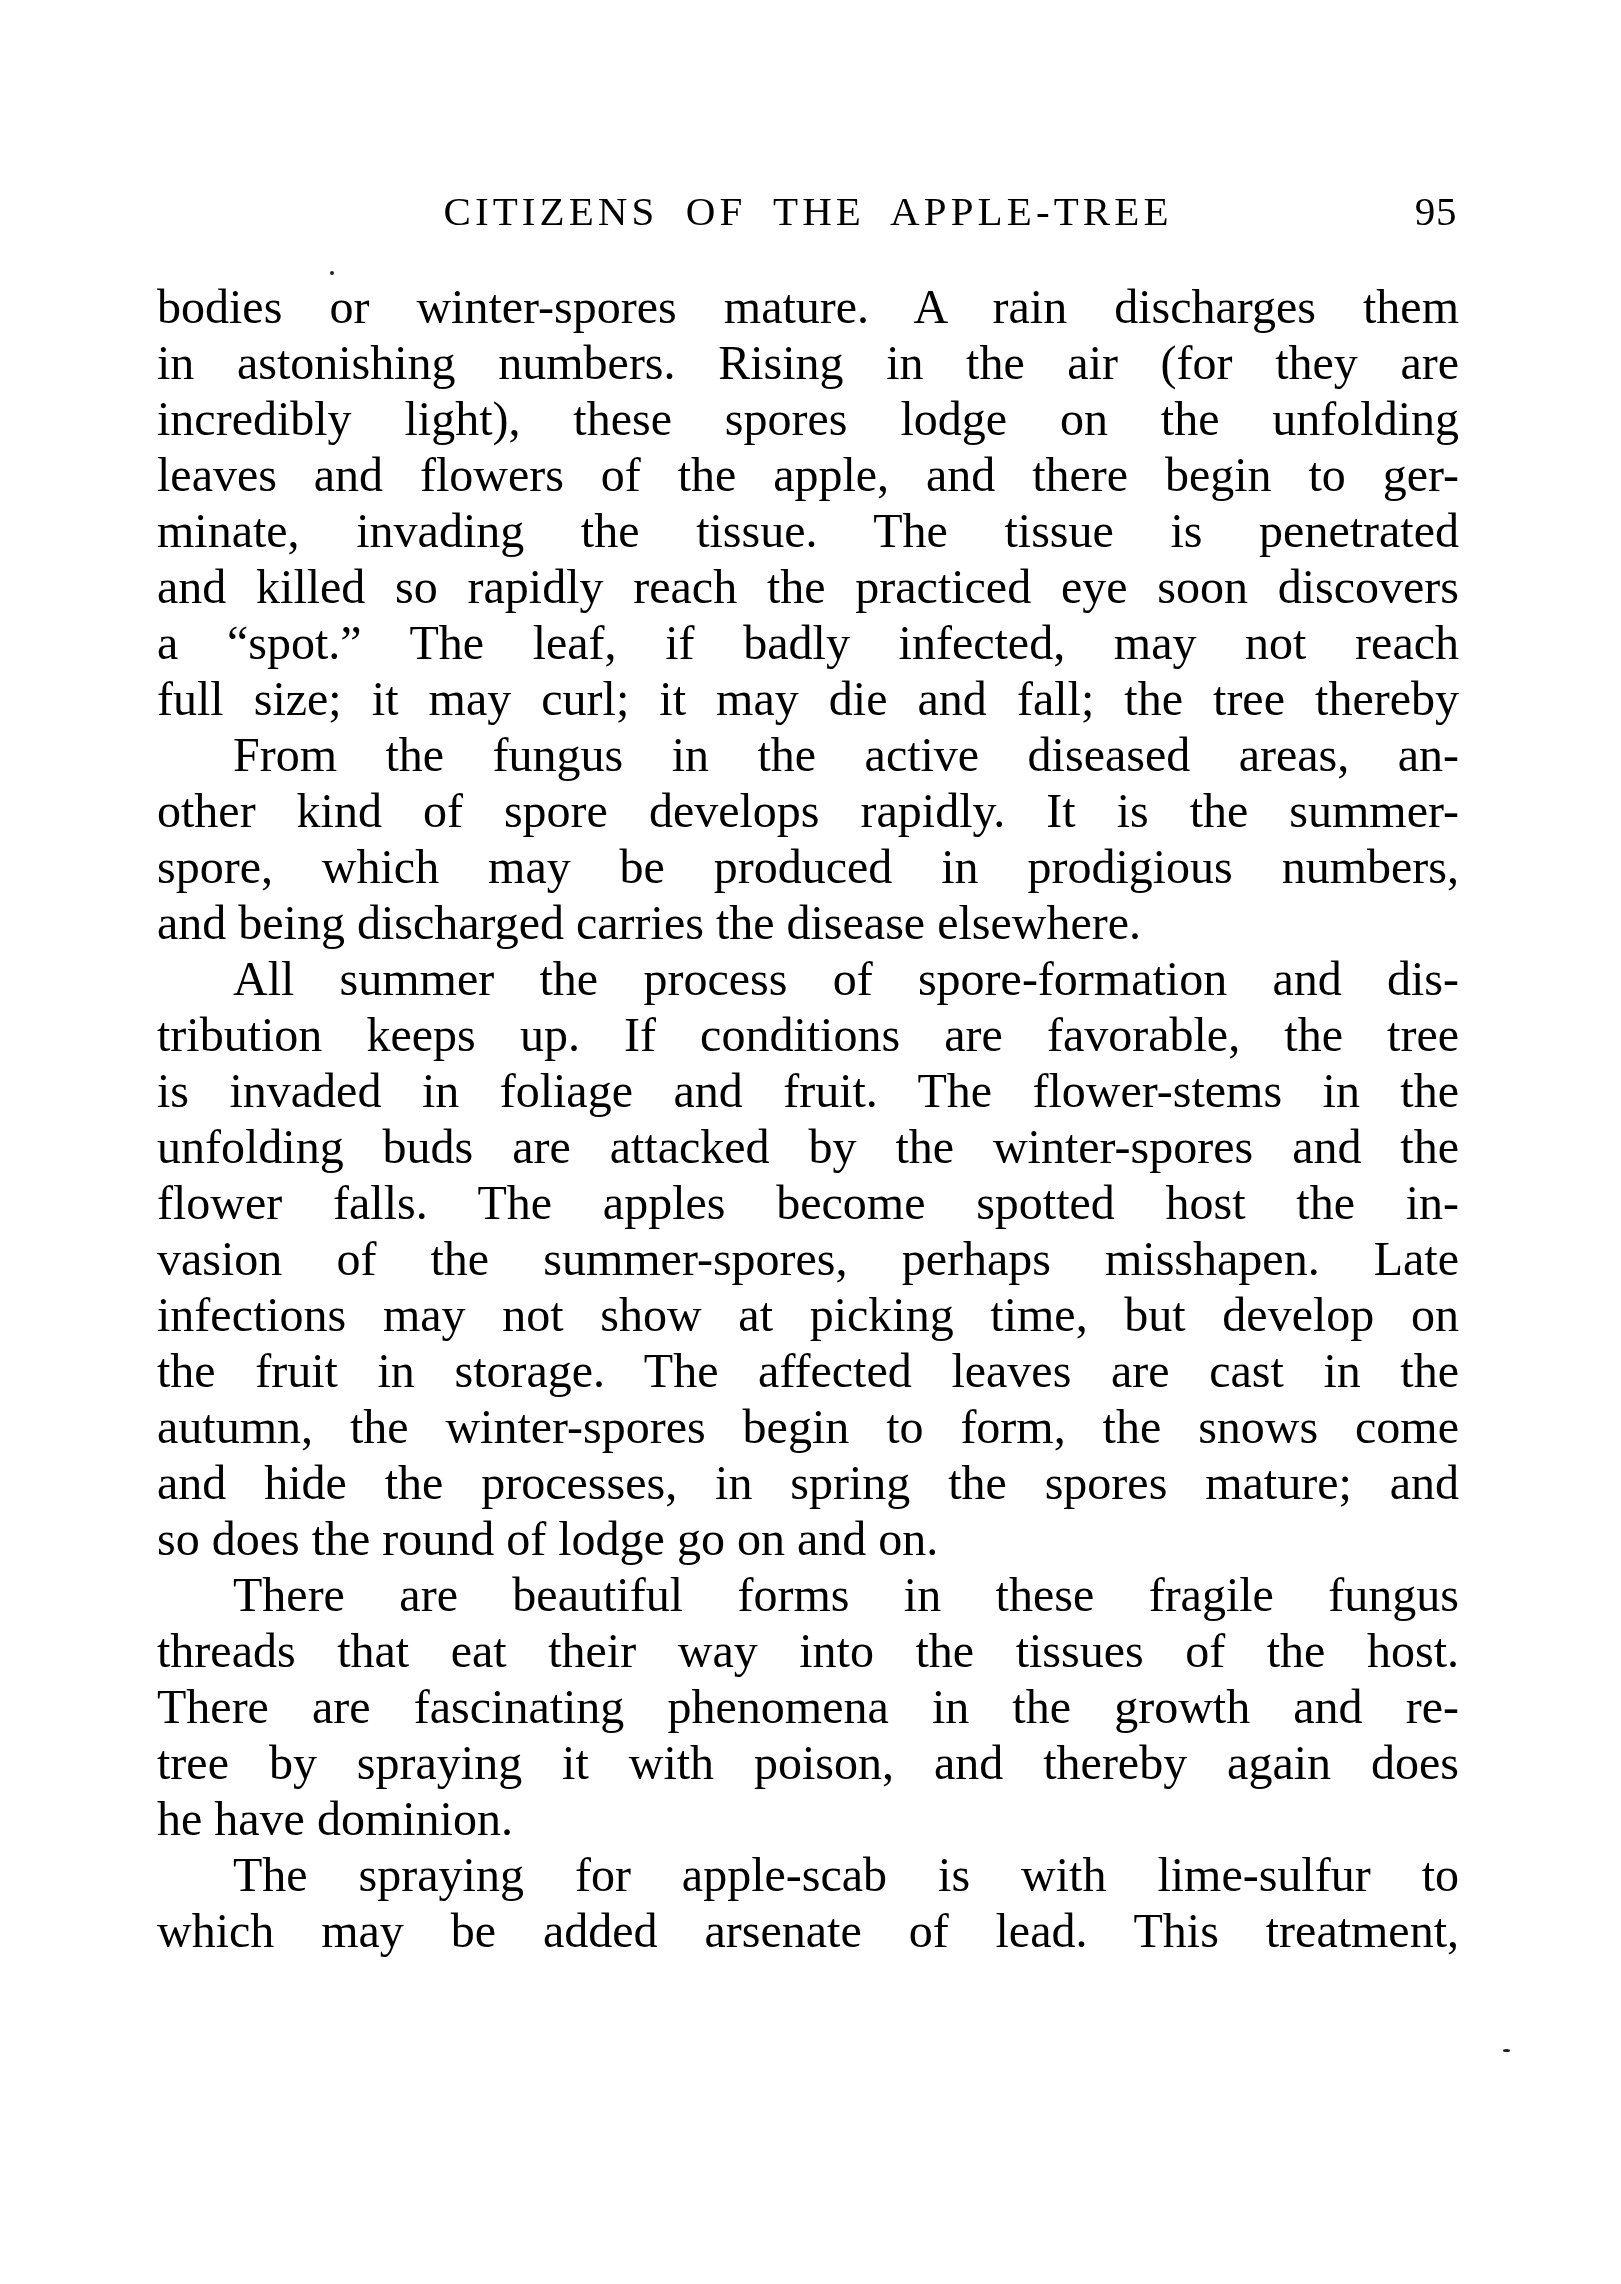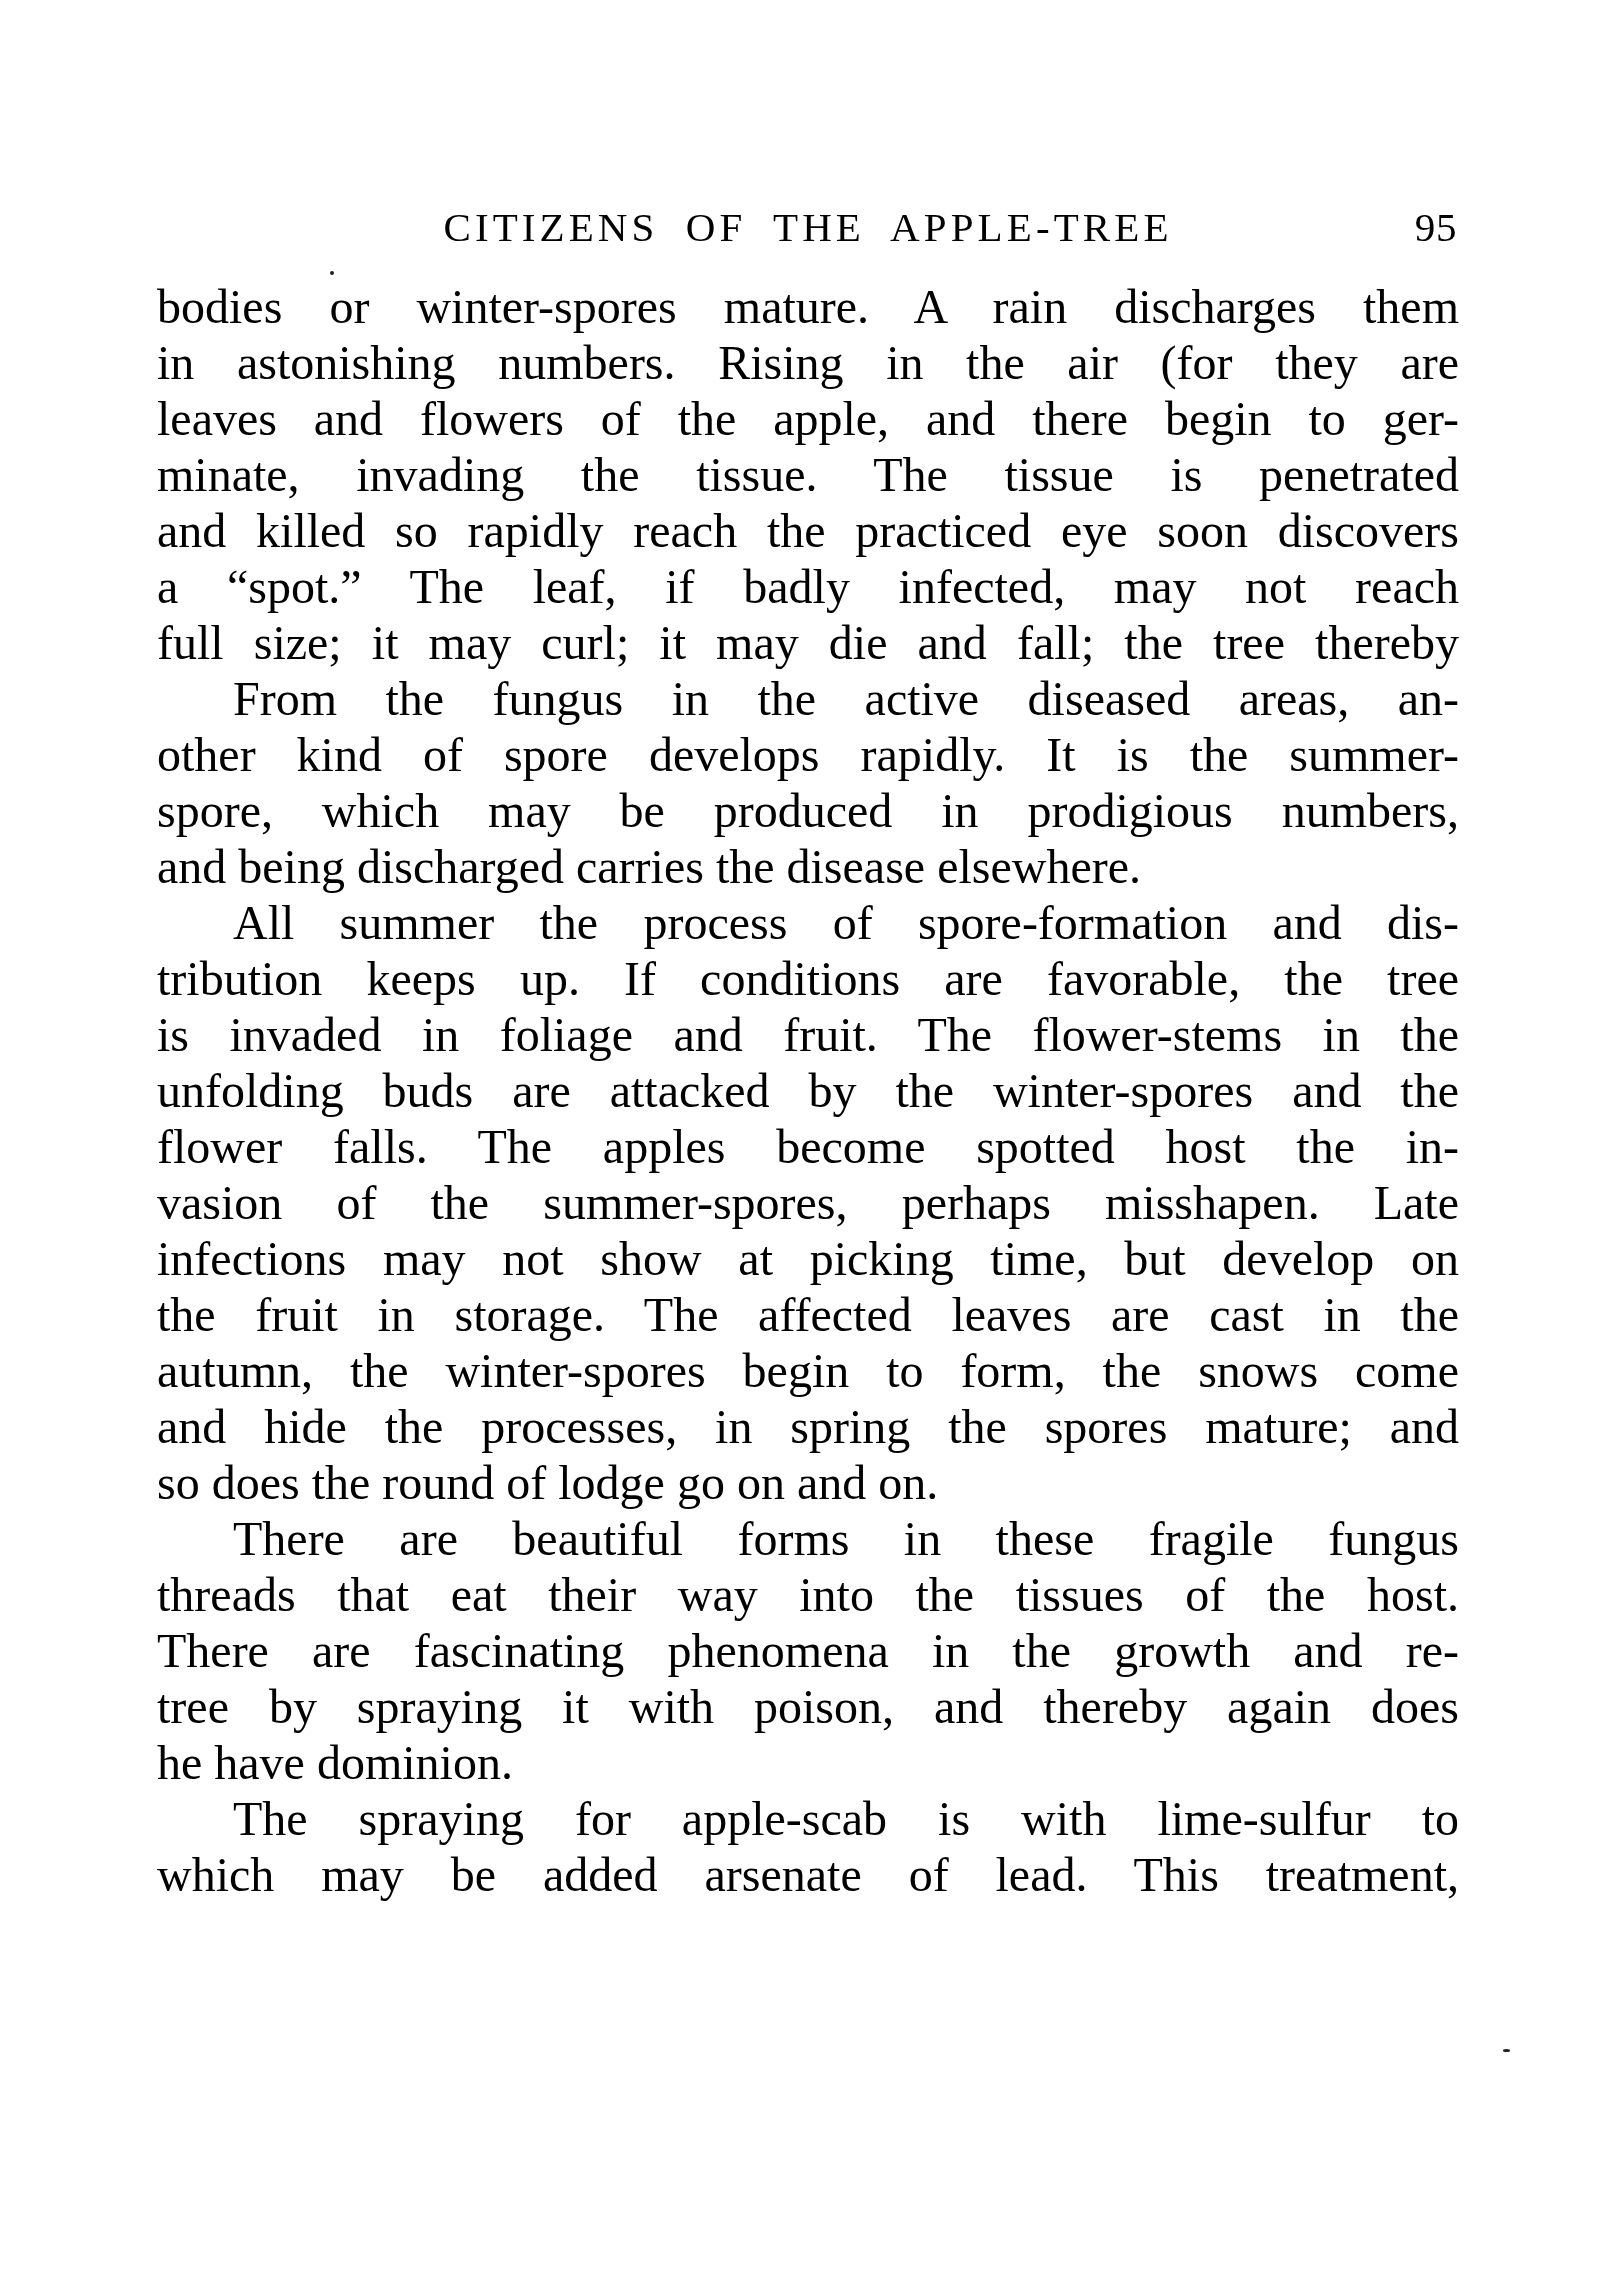--- a/index.html
+++ b/index.html
@@ -17,21 +17,20 @@
     overflow: hidden;
   }
   .running-head {
     position: absolute;
     left: 157px;
     top: 186px;
     width: 1302px;
     height: 51px;
     line-height: 51px;
     font-size: 41px;
-    margin-top: 16px;
   }
   .head-title {
     display: block;
     text-align: center;
     letter-spacing: 4.1px;
     word-spacing: 13px;
   }
   .page-number {
     position: absolute;
     right: 1.6px;
@@ -72,20 +71,21 @@
 
 <div class="page">
   <header class="running-head">
     <span class="head-title">CITIZENS OF THE APPLE-TREE</span>
     <span class="page-number">95</span>
   </header>
 
   <main class="body-text">
       <div class="line">bodies or winter-spores mature.  A rain discharges them</div>
       <div class="line">in astonishing numbers.  Rising in the air (for they are</div>
+      <div class="line">incredibly light), these spores lodge on the unfolding</div>
       <div class="line">leaves and flowers of the apple, and there begin to ger-</div>
       <div class="line">minate, invading the tissue.  The tissue is penetrated</div>
       <div class="line">and killed so rapidly reach the practiced eye soon discovers</div>
       <div class="line">a “spot.”  The leaf, if badly infected, may not reach</div>
       <div class="line">full size; it may curl; it may die and fall; the tree thereby</div>
       <div class="line indent">From the fungus in the active diseased areas, an-</div>
       <div class="line">other kind of spore develops rapidly.  It is the summer-</div>
       <div class="line">spore, which may be produced in prodigious numbers,</div>
       <div class="line para-end">and being discharged carries the disease elsewhere.</div>
       <div class="line indent">All summer the process of spore-formation and dis-</div>

